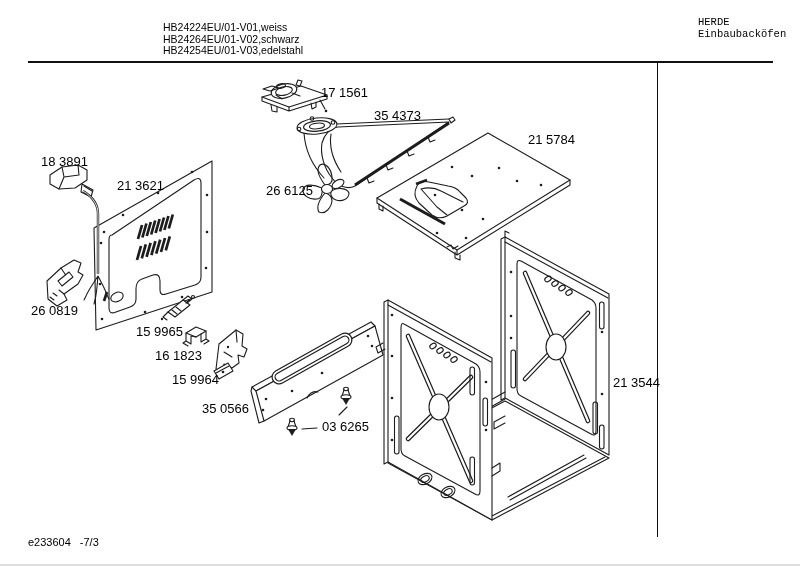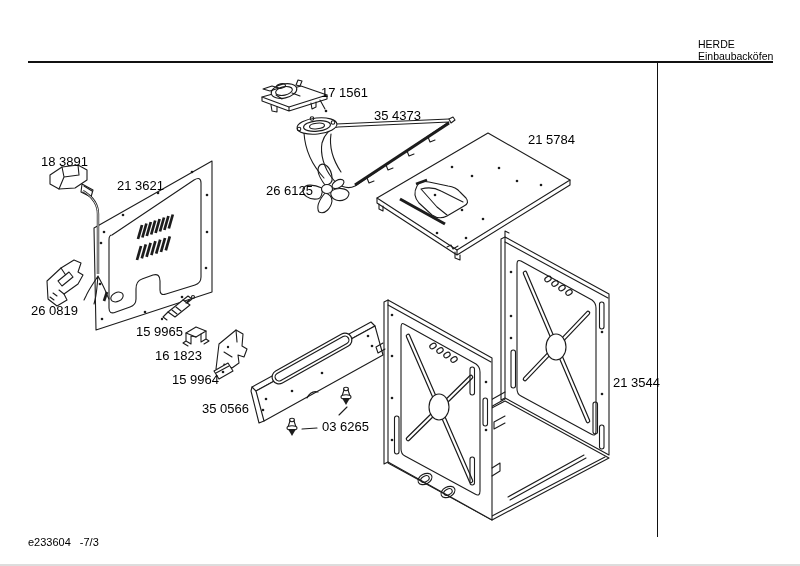--- a/index.html
+++ b/index.html
@@ -1,21 +1,21 @@
 <!DOCTYPE html>
 <html><head>
 <meta charset="utf-8">
 <style>
   html,body{margin:0;padding:0;background:#fff;}
   .page{position:relative;width:800px;height:566px;background:#fff;overflow:hidden;
         font-family:"Liberation Sans",sans-serif;color:#000;}
   .abs{position:absolute;}
   .brand{left:29px;top:18px;font-size:22px;font-weight:bold;letter-spacing:1px;}
   .models{left:163px;top:22px;font-size:10.5px;line-height:11.6px;white-space:nowrap;}
-  .category{left:698px;top:38px;font-size:10.5px;line-height:12px;}
+  .category{left:698px;top:16px;font-size:10.5px;line-height:12px;font-family:Liberation Mono, monospace;}
   .rule{left:28px;top:61px;width:745px;height:2px;background:#111;}
   .vline{left:657px;top:63px;width:1px;height:474px;background:#111;}
   .footer{left:28px;top:536px;font-size:11px;}
   .footer span{margin-right:9px;}
   .pageedge{left:0;bottom:0;width:100%;height:2px;background:#cfcfcf;opacity:.7;}
   svg.diagram{position:absolute;left:0;top:0;}
   svg .ln{stroke:#1c1c1c;fill:none;stroke-width:1.1;stroke-linejoin:round;stroke-linecap:round;}
   svg .wh{fill:#fff;}
   svg .bk{fill:#1c1c1c;stroke:none;}
   svg .thk{stroke:#1c1c1c;fill:none;stroke-width:3;stroke-linecap:butt;}
@@ -28,20 +28,25 @@
   svg .s3{stroke:#1c1c1c;stroke-width:9;stroke-linecap:round;}
   svg .s4{stroke:#fff;stroke-width:6.6;stroke-linecap:round;}
   svg text.plabel{font-family:"Liberation Sans",sans-serif;font-size:13px;fill:#000;}
 </style>
 </head>
 <body>
 
 <div class="page">
 
 
+  <div class="abs models">
+    <div>HB24224EU/01-V01,weiss</div>
+    <div>HB24264EU/01-V02,schwarz</div>
+    <div>HB24254EU/01-V03,edelstahl</div>
+  </div>
 
   <div class="abs category">
     <div>HERDE</div>
     <div>Einbaubacköfen</div>
   </div>
 
   <div class="abs rule"></div>
   <div class="abs vline"></div>
 
   <svg class="diagram" width="800" height="566" viewBox="0 0 800 566">

